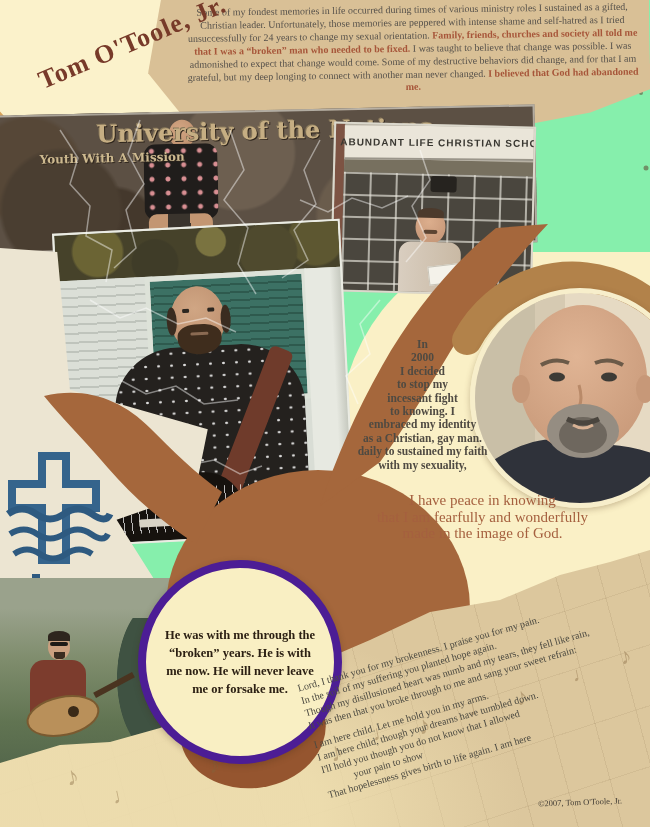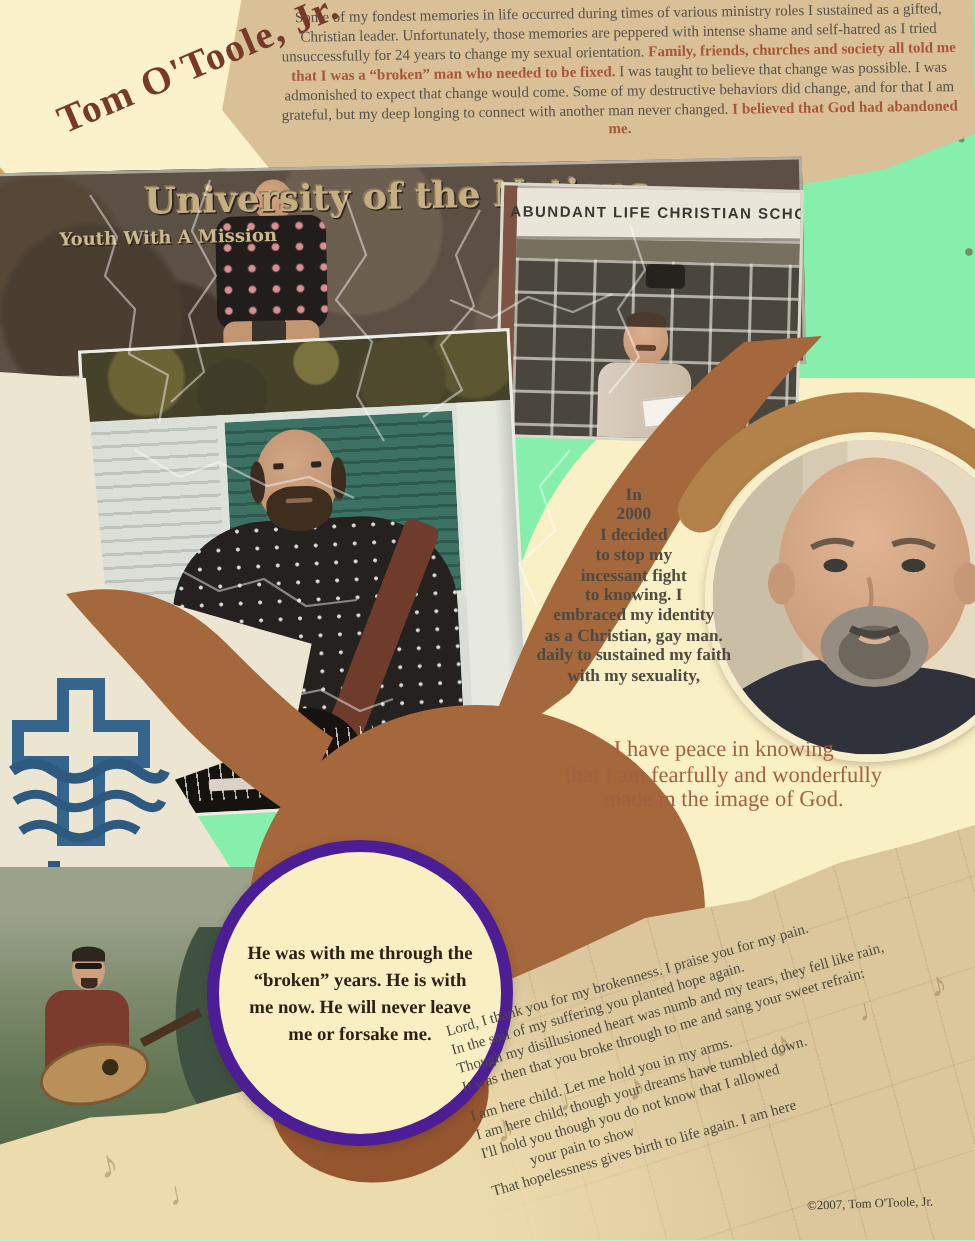--- a/index.html
+++ b/index.html
@@ -144,21 +144,21 @@
 
   .music-note{position:absolute;color:rgba(130,100,60,.4);transform:rotate(-12deg);}
 
   
   .promise-circle{left:138px;top:560px;width:188px;height:188px;border-radius:50%;
     background:#f9efc3;border:8px solid #4c1d95;box-shadow:0 2px 6px rgba(60,40,20,.25);
     display:flex;align-items:center;justify-content:center;text-align:center;}
   .promise-text{width:152px;font-size:12.5px;font-weight:bold;line-height:18px;color:#2c2013;}
 
   
-  .testimony{left:330px;top:324px;width:185px;text-align:center;font-size:11.5px;
+  .testimony{left:330px;top:338px;width:185px;text-align:center;font-size:11.5px;
     line-height:13.4px;color:#4f4a42;font-weight:bold;}
   .testimony-hl{left:330px;top:492px;width:305px;text-align:center;font-size:15px;
     line-height:16.5px;color:#a5603f;font-weight:normal;}
 
   
   .song{left:296px;top:682px;width:380px;transform:rotate(-16deg);transform-origin:0 0;
     font-size:10px;line-height:13px;color:#4c4a41;white-space:nowrap;}
   .song .gap{height:7px;}
   .song .indent{padding-left:30px;}
 

